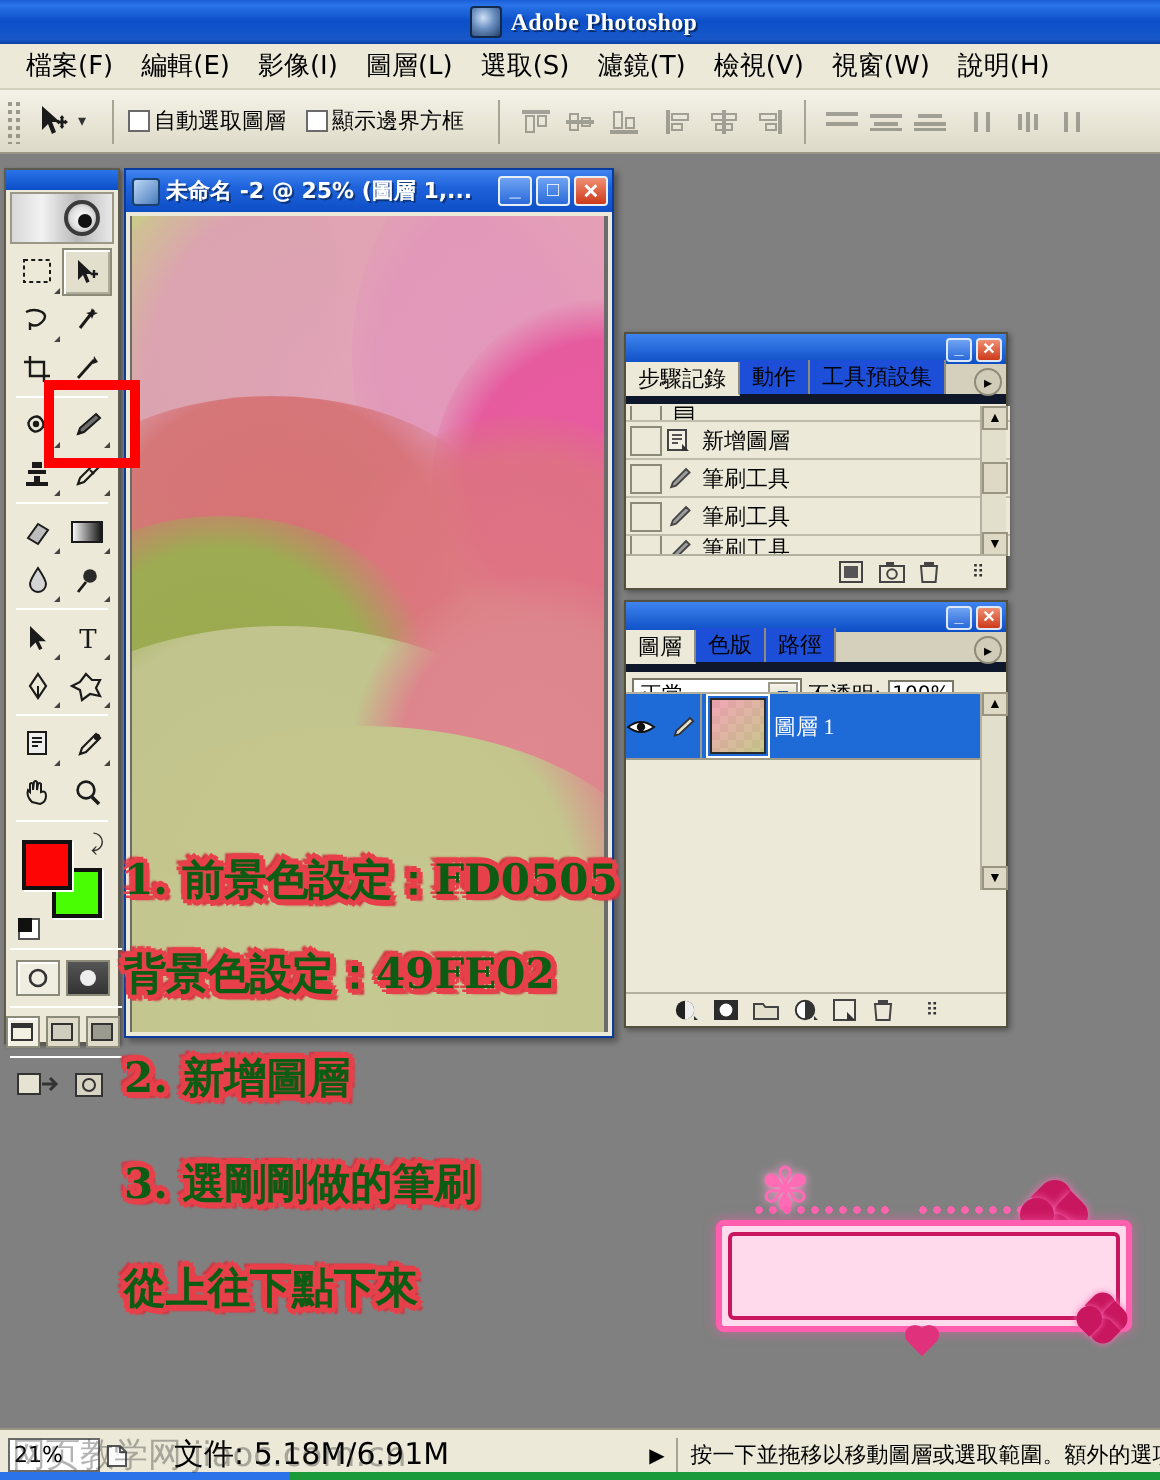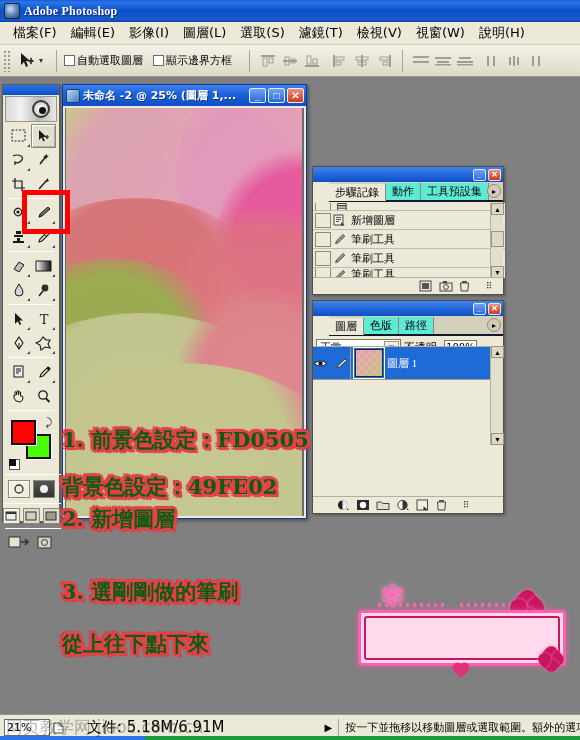--- a/index.html
+++ b/index.html
@@ -10,21 +10,21 @@
     background: #808080;
     overflow: hidden;
     position: relative;
     -webkit-font-smoothing: none;
   }
 
   
   #titlebar {
     position: absolute; left: 0; top: 0; width: 580px; height: 22px;
     background: linear-gradient(to bottom, #1b5fd8 0%, #2a73e8 12%, #0b4fc8 48%, #1858c8 90%, #0c3fa8 100%);
-    display: flex; align-items: center;
+    display: flex; align-items: center; justify-content: center;
   }
   #app-icon {
     width: 16px; height: 16px; margin: 0 4px 0 4px; border-radius: 2px;
     background: radial-gradient(circle at 40% 35%, #cfe0f5 0%, #6a8fc0 45%, #24406b 100%);
     border: 1px solid #11294a; flex: none;
   }
   #app-title {
     color: #ffffff; font-size: 12px; font-weight: bold;
     font-family: "Liberation Serif", serif;
     text-shadow: 1px 1px 0 rgba(0,0,0,.45);
@@ -198,26 +198,26 @@
   }
   .pbtn {
     width: 13px; height: 12px; margin-left: 2px; border: 1px solid #dfe8f7; border-radius: 2px;
     display: flex; align-items: center; justify-content: center;
     font-size: 8px; color: #fff; font-weight: bold;
     background: linear-gradient(to bottom,#6fa3f3,#2a6ad9);
   }
   .pbtn.close { background: linear-gradient(to bottom,#f08f72,#cc3a1a); }
   .tabrow {
     height: 20px; display: flex; align-items: flex-end; position: relative;
-    background: #d4d0bc; border-bottom: 2px solid #0f172a; margin-left: 16px;
+    background: #d4d0bc; border-bottom: 5px solid #0f172a;
   }
   .ptab {
     font-size: 11px; font-family: "DejaVu Sans", sans-serif; color: #000;
     padding: 1px 6px 2px 6px; height: 17px; line-height: 15px;
-    background: #5eead4; border-right: 1px solid #8e8b7a;
+    background: #1d4ed8; border-right: 1px solid #8e8b7a;
     transform: skewX(0deg); white-space: nowrap;
   }
   .ptab.active { background: #ece9d8; border-bottom: 1px solid #ece9d8; position: relative; top: 1px; }
   .tab-more {
     position: absolute; right: 2px; top: 2px; width: 14px; height: 14px;
     border-radius: 50%; background: #d0ccb8; border: 1px solid #8e8b7a;
     display: flex; align-items: center; justify-content: center; font-size: 8px;
   }
 
   
@@ -984,21 +984,21 @@
           <path d="M1.5 3 h8 L8.8 11 h-6.6 Z" fill="none" stroke="#444"></path>
           <rect x="3" y="1" width="5" height="1.6" fill="#444"></rect>
         </svg>
     </span>
     <span class="foot-icon" style="font-size:9px">⠿</span>
   </div>
 </div>
 
 <div class="overlay-text" style="left:62px;top:426px">1. 前景色設定：FD0505</div>
 <div class="overlay-text" style="left:62px;top:473px">背景色設定：49FE02</div>
-<div class="overlay-text" style="left:62px;top:505px">2. 新增圖層</div>
+<div class="overlay-text" style="left:62px;top:525px">2. 新增圖層</div>
 <div class="overlay-text" style="left:62px;top:578px">3. 選剛剛做的筆刷</div>
 <div class="overlay-text" style="left:62px;top:630px">從上往下點下來</div>
 
 <div id="watermark">
   <div id="wm-flower">✾</div>
   <div class="wm-dots" style="left:18px;top:16px;width:70px"></div>
   <div class="wm-dots" style="left:100px;top:16px;width:55px"></div>
   <div class="wm-clover" style="left:152px;top:4px">
     <span style="left:9px;top:0;transform:rotate(45deg)"></span>
     <span style="left:17px;top:9px;transform:rotate(135deg)"></span>

